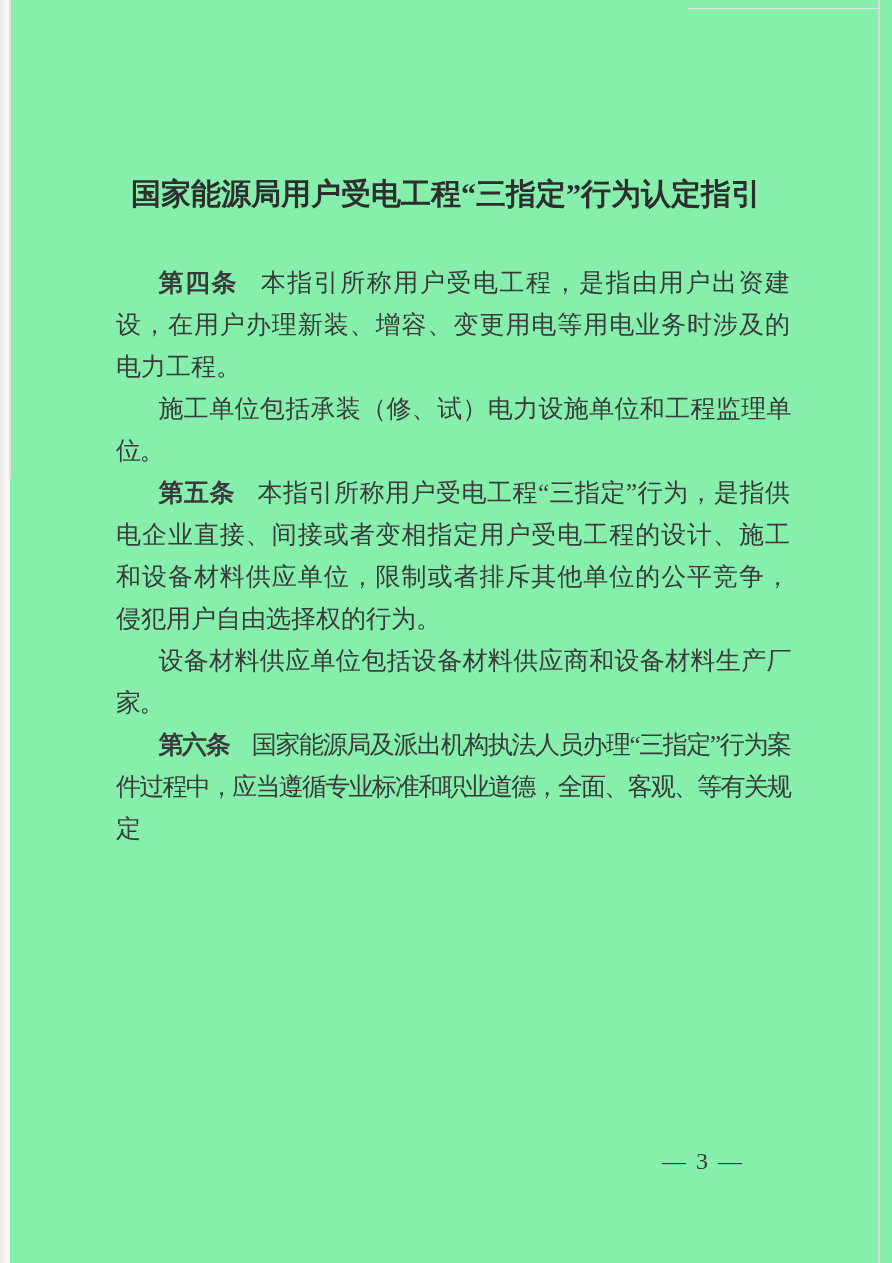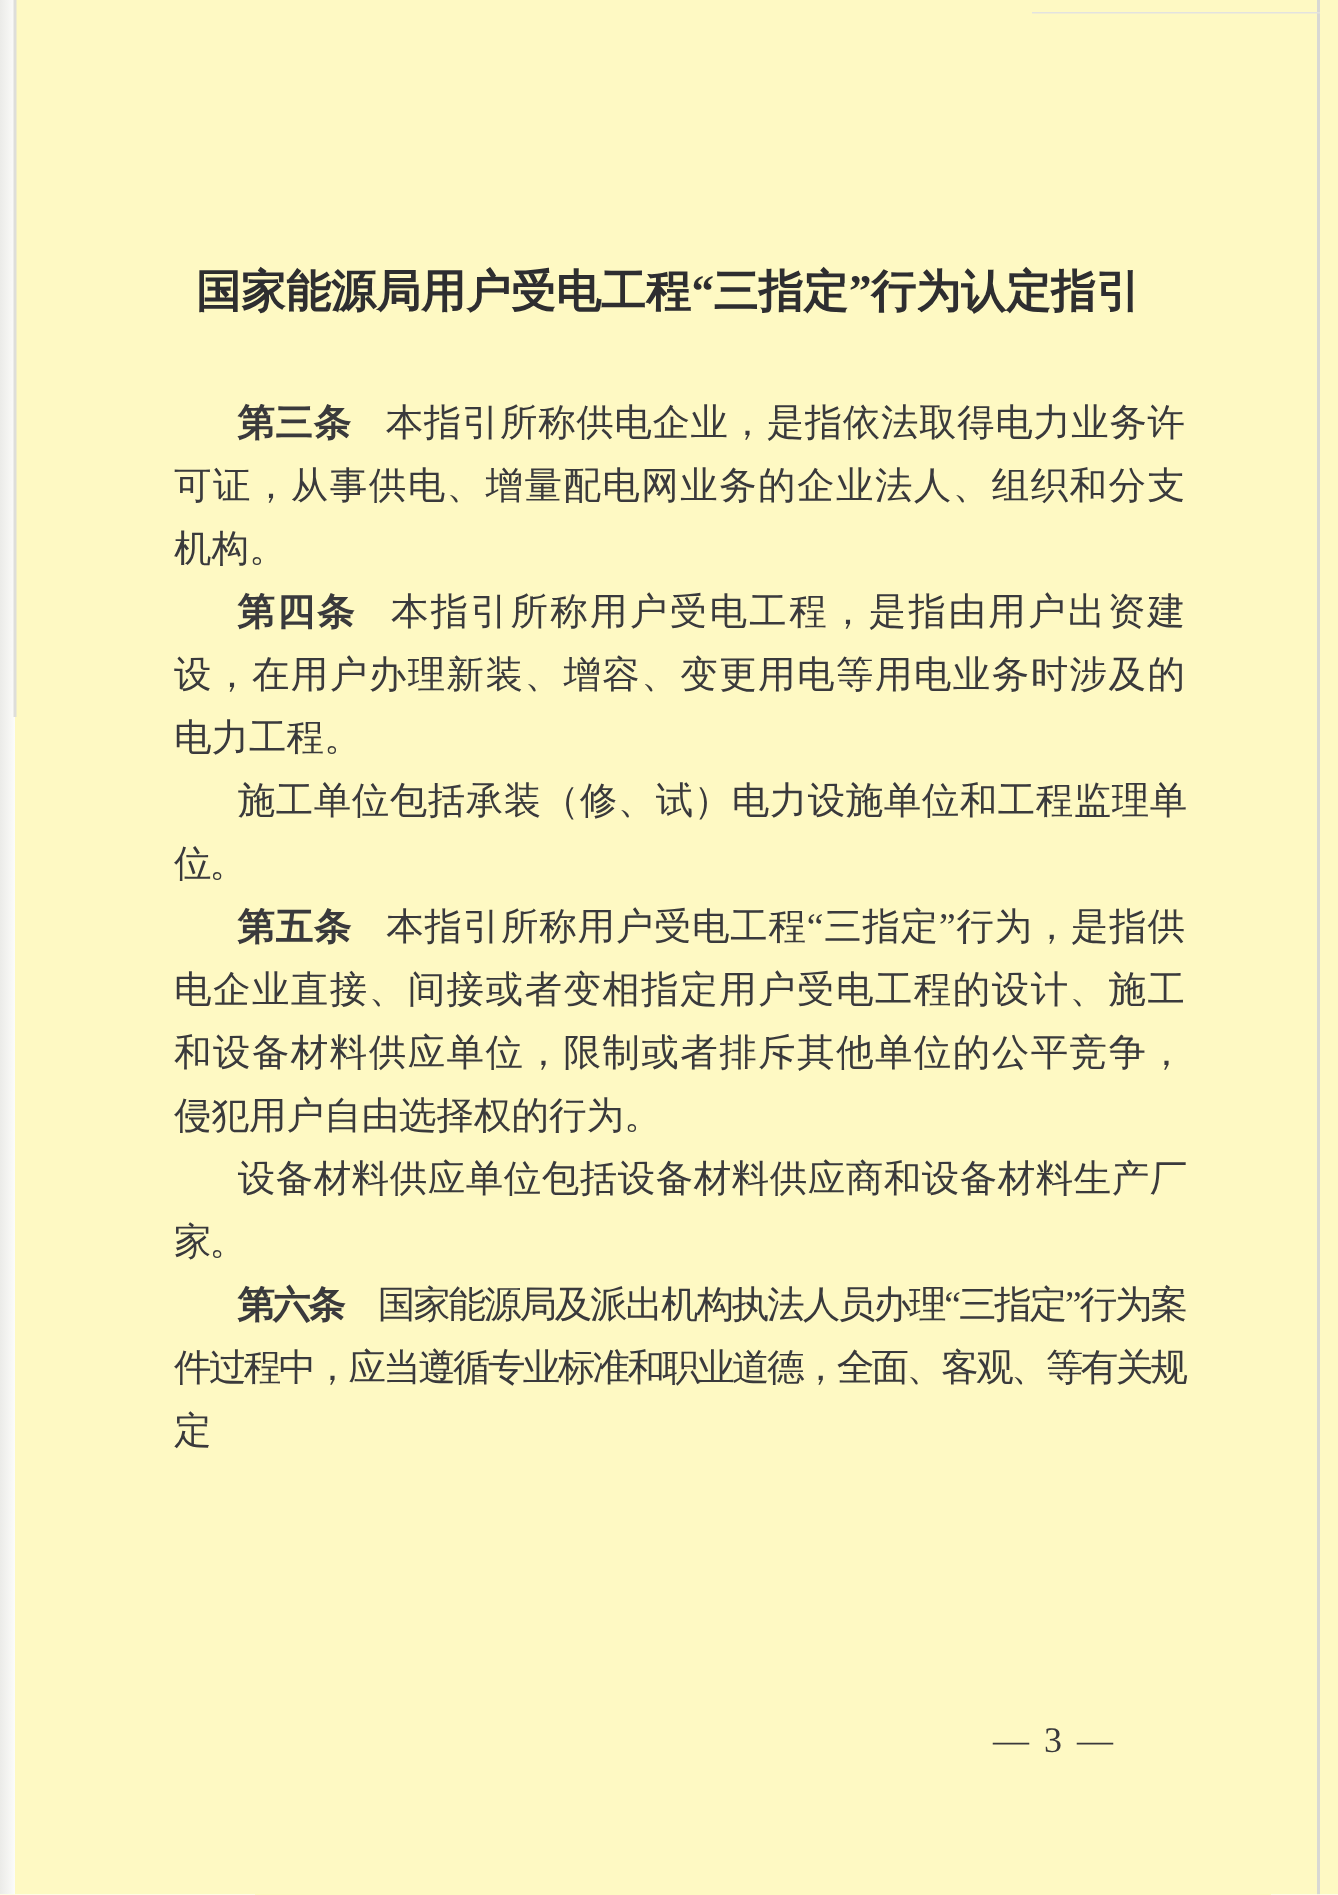--- a/index.html
+++ b/index.html
@@ -5,21 +5,21 @@
   html, body {
     margin: 0;
     padding: 0;
     background: #ffffff;
   }
   .page {
     position: relative;
     width: 892px;
     height: 1263px;
     overflow: hidden;
-    background: #fef9c3;
+    background: #86efac;
     color: #3a3a3c;
     font-family: "Liberation Serif", "DejaVu Serif", serif;
   }
   
   .edge-left-band {
     position: absolute; left: 0; top: 0; width: 10px; height: 100%;
     background: linear-gradient(to right, #ebebe8, #fcfcfa);
   }
   .edge-left-line {
     position: absolute; left: 9px; top: 0; width: 2px; height: 478px;
@@ -85,23 +85,20 @@
   <div class="edge-left-line"></div>
   <div class="edge-right-line"></div>
   <div class="edge-top-line"></div>
 
   <h1 class="doc-title">国家能源局用户受电工程“三指定”行为认定指引</h1>
 
   <div class="content">
 
 
 
-    <p class="para">
-      <span class="article-label">第三条</span><span class="article-text">本指引所称供电企业，是指依法取得电力业务许可证，从事供电、增量配电网业务的企业法人、组织和分支机构。</span>
-    </p>
 
     <p class="para">
       <span class="article-label">第四条</span><span class="article-text">本指引所称用户受电工程，是指由用户出资建设，在用户办理新装、增容、变更用电等用电业务时涉及的电力工程。</span>
     </p>
 
     <p class="para tight">
       <span class="article-text">施工单位包括承装（修、试）电力设施单位和工程监理单位。</span>
     </p>
 
     <p class="para">

